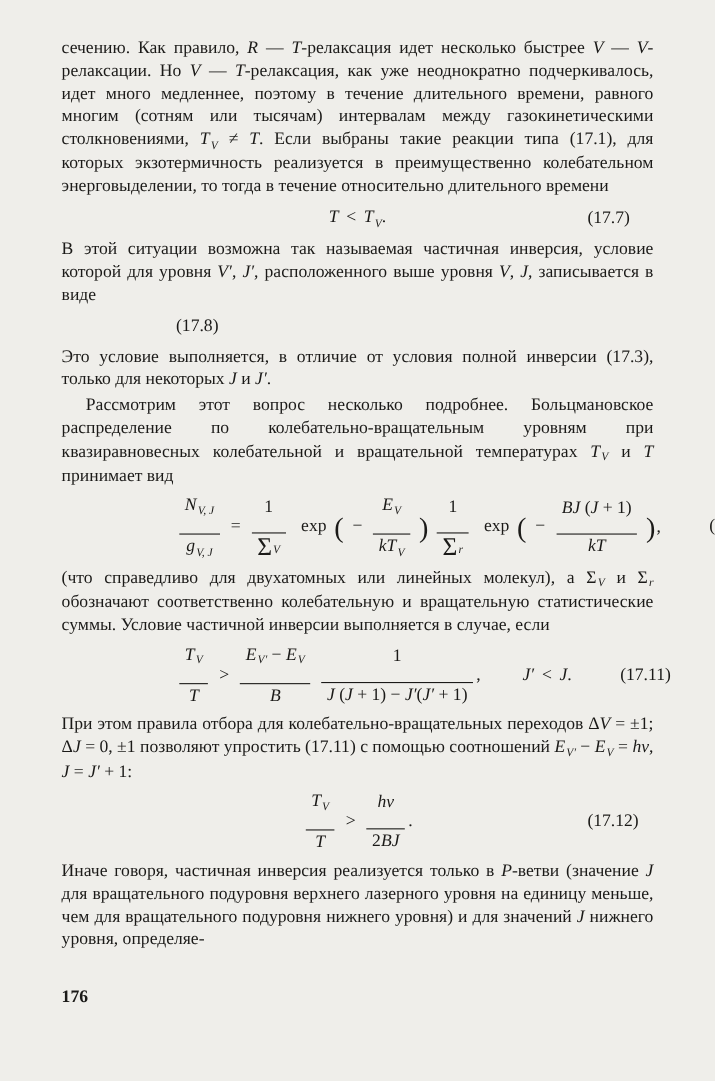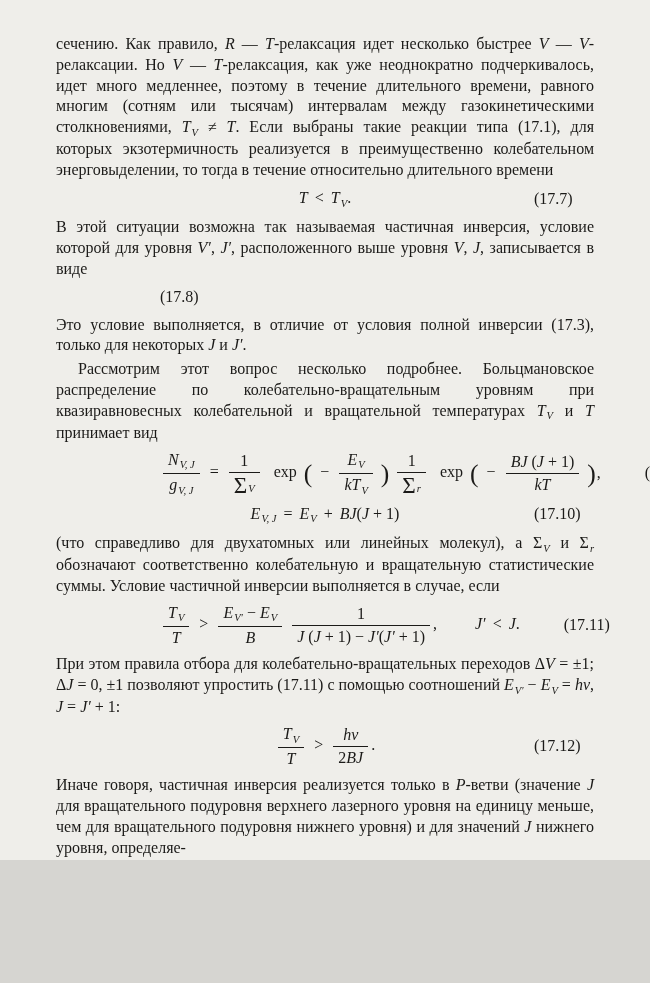--- a/index.html
+++ b/index.html
@@ -1,39 +1,39 @@
 <!DOCTYPE html>
 <html><head>
 <meta charset="utf-8">
 <style>
   html, body { margin: 0; padding: 0; background: #d6d5d1; }
   .page {
     position: relative;
-    width: 650px; height: 860px;
+    width: 650px; height: 983px;
     box-sizing: border-box;
     background: #efeeea;
     color: #1b1a18;
     font-family: "Liberation Serif", "DejaVu Serif", serif;
     font-size: 16px;
     line-height: 1.3;
     padding: 34px 56px 0 56px;
     overflow: hidden;
   }
   p { margin: 0 0 3px; text-align: justify; }
   p.indent { text-indent: 22px; }
   .it  { font-style: italic; }
   .sub { font-size: 0.66em; vertical-align: -0.34em; margin-left: 1px; letter-spacing: 0; }
   .sub.it { font-style: italic; }
   .sum { font-size: 1.45em; line-height: 0.9; vertical-align: -0.18em; }
   .eqrow { display: flex; align-items: center; margin: 7px 0; gap: 44px; }
   .eqsp  { width: 60px; flex: 0 0 auto; }
   .eqnum { width: 60px; flex: 0 0 auto; text-align: left; }
   .eqbody { flex: 1 1 auto; text-align: center; white-space: nowrap; }
   .frac { display: inline-block; vertical-align: middle; text-align: center; margin: 0 3px; line-height: 1.12; }
-  .frac .num { display: block; padding: 0 5px 2px; border-bottom: 1.3px solid #1b1a18; }
+  .frac .num { display: block; padding: 0 5px 14px; border-bottom: 1.3px solid #1b1a18; }
   .frac .den { display: block; padding: 2px 5px 0; text-align: center; }
   .op { margin: 0 3px; }
   .fn { margin: 0 2px 0 7px; }
   .bigp { font-size: 1.6em; line-height: 1; vertical-align: middle; margin: 0 1px; }
   .gapl { margin-left: 34px; }
   .pagenum { margin-top: 32px; font-weight: bold; }
 </style>
 </head>
 <body>
 
@@ -73,25 +73,20 @@
       <span class="fn">exp</span>
       <span class="bigp">(</span>
       <span class="op">−</span>
       <span class="frac"><span class="num"><span class="it">BJ</span><span> (</span><span class="it">J</span><span> + 1)</span></span><span class="den"><span class="it">kT</span></span></span>
       <span class="bigp">)</span><span>,</span>
     </span>
     <span class="eqnum">(17.9)</span>
   </div>
 
 
-  <div class="eqrow">
-    <span class="eqsp"></span>
-    <span class="eqbody"><span class="it">E</span><span class="sub it">V, J</span><span class="op"> = </span><span class="it">E</span><span class="sub it">V</span><span class="op"> + </span><span class="it">BJ</span><span>(</span><span class="it">J</span><span> + 1)</span></span>
-    <span class="eqnum">(17.10)</span>
-  </div>
 
   <p><span>(что справедливо для двухатомных или линейных молекул), а </span><span>Σ</span><span class="sub it">V</span><span> и </span><span>Σ</span><span class="sub it">r</span><span> обозначают соответственно колебательную и вращательную статистические суммы. Условие частичной инверсии выполняется в случае, если</span></p>
 
   <div class="eqrow">
     <span class="eqsp"></span>
     <span class="eqbody">
       <span class="frac"><span class="num"><span class="it">T</span><span class="sub it">V</span></span><span class="den"><span class="it">T</span></span></span>
       <span class="op">&gt;</span>
       <span class="frac"><span class="num"><span class="it">E</span><span class="sub it">V′</span><span> − </span><span class="it">E</span><span class="sub it">V</span></span><span class="den"><span class="it">B</span></span></span>
       <span class="frac"><span class="num"><span>1</span></span><span class="den"><span class="it">J</span><span> (</span><span class="it">J</span><span> + 1) − </span><span class="it">J′</span><span>(</span><span class="it">J′</span><span> + 1)</span></span></span><span>,</span>

